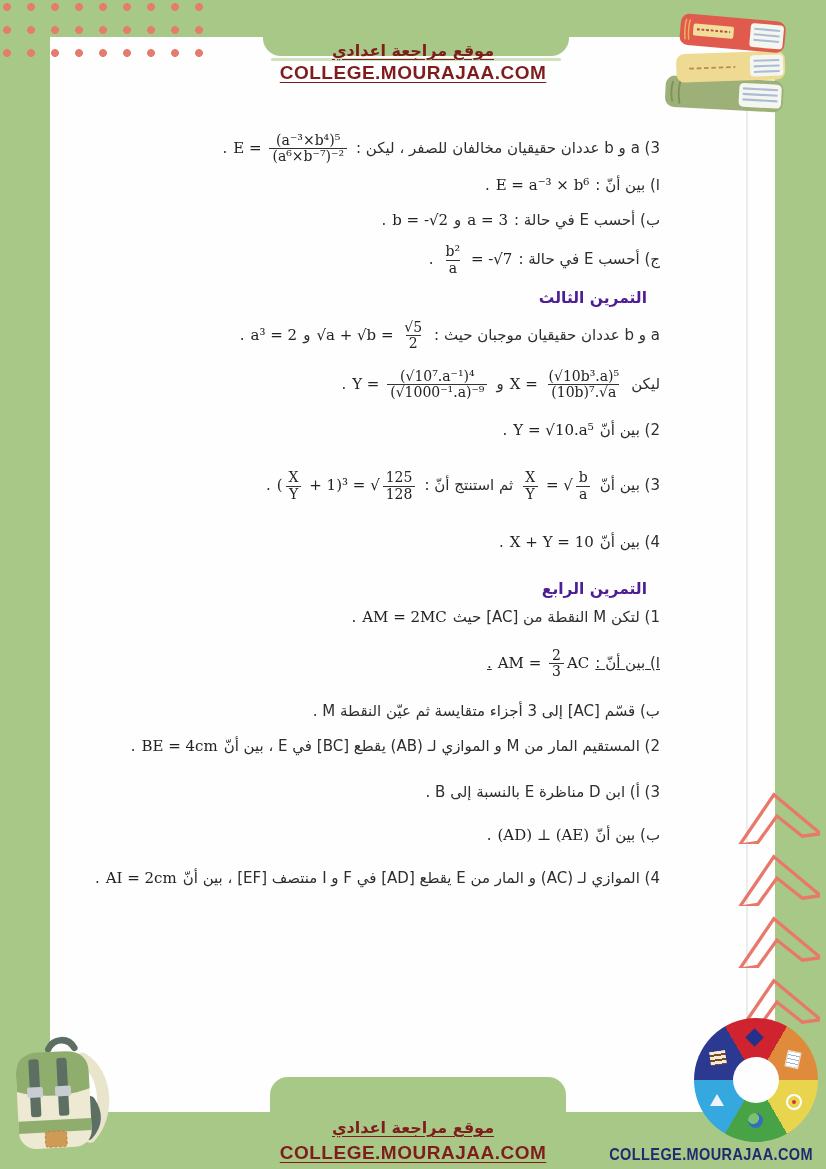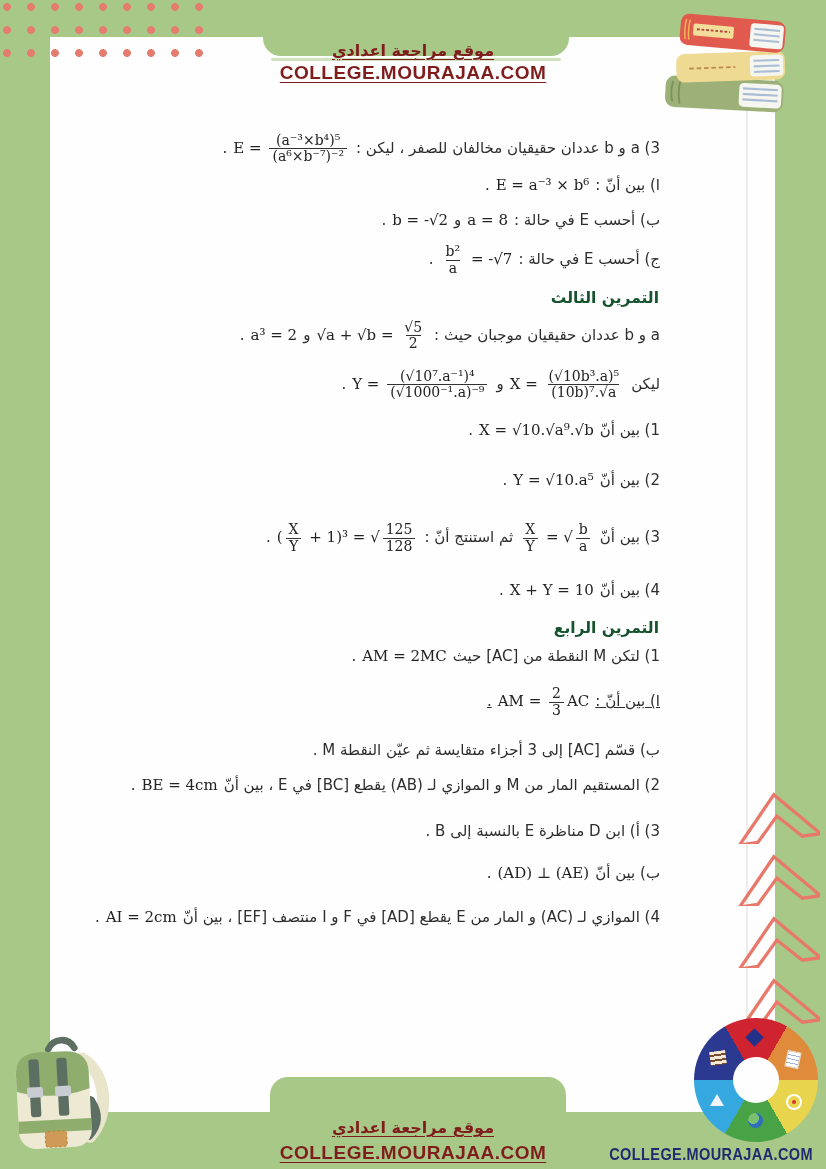--- a/index.html
+++ b/index.html
@@ -61,21 +61,21 @@
     font-family:"DejaVu Serif",serif;color:#222;white-space:nowrap;
   }
   .frac{
     display:inline-flex;flex-direction:column;align-items:center;
     vertical-align:middle;line-height:1.1;font-size:14px;margin:0 3px;
   }
   .frac .den{border-top:1.4px solid #333;padding:0 3px;}
   .frac .num{padding:0 3px;}
   .sec-heading{
     direction:rtl;text-align:right;font-weight:bold;font-size:15.5px;
-    color:#14532d;margin:2px 4px 14px;
+    color:#4c1d95;margin:2px 16px 14px;
   }
   
   .sec-0 .doc-line:nth-of-type(1){margin-bottom:10px;}
   .sec-1 .sec-heading{margin-top:6px;margin-bottom:13px;}
   .sec-1 .doc-line:nth-of-type(1){margin-bottom:17px;}
   .sec-1 .doc-line:nth-of-type(2){margin-bottom:19px;}
   .sec-1 .doc-line:nth-of-type(3){margin-bottom:29px;}
   .sec-1 .doc-line:nth-of-type(4){margin-bottom:30px;}
   .sec-1 .doc-line:nth-of-type(5){margin-bottom:26px;}
   .sec-1 .doc-line:nth-of-type(6){margin-bottom:17px;}
@@ -158,40 +158,39 @@
   </g>
 </svg>
 
 <div class="worksheet">
     <div class="sec sec-0">
       <p class="doc-line" dir="rtl"><span class="seg-ar">3) a و b عددان حقيقيان مخالفان للصفر ، ليكن :</span><span class="seg-m">E = <span class="frac">
             <span class="num">(a⁻³×b⁴)⁵</span>
             <span class="den">(a⁶×b⁻⁷)⁻²</span>
           </span></span><span class="seg-ar">.</span></p>
       <p class="doc-line" dir="rtl"><span class="seg-ar">ا) بين أنّ :</span><span class="seg-m">E = a⁻³ × b⁶</span><span class="seg-ar">.</span></p>
-      <p class="doc-line" dir="rtl"><span class="seg-ar">ب) أحسب E في حالة :</span><span class="seg-m">a = 8</span><span class="seg-ar">و</span><span class="seg-m">b = -√2</span><span class="seg-ar">.</span></p>
+      <p class="doc-line" dir="rtl"><span class="seg-ar">ب) أحسب E في حالة :</span><span class="seg-m">a = 3</span><span class="seg-ar">و</span><span class="seg-m">b = -√2</span><span class="seg-ar">.</span></p>
       <p class="doc-line" dir="rtl"><span class="seg-ar">ج) أحسب E في حالة :</span><span class="seg-m"><span class="frac">
             <span class="num">b²</span>
             <span class="den">a</span>
           </span> = -√7</span><span class="seg-ar">.</span></p>
     </div>
     <div class="sec sec-1">
       <div class="sec-heading">التمرين الثالث</div>
       <p class="doc-line" dir="rtl"><span class="seg-ar">a و b عددان حقيقيان موجبان حيث :</span><span class="seg-m">√a + √b = <span class="frac">
             <span class="num">√5</span>
             <span class="den">2</span>
           </span></span><span class="seg-ar">و</span><span class="seg-m">a³ = 2</span><span class="seg-ar">.</span></p>
       <p class="doc-line" dir="rtl"><span class="seg-ar">ليكن</span><span class="seg-m">X = <span class="frac">
             <span class="num">(√10b³.a)⁵</span>
             <span class="den">(10b)⁷.√a</span>
           </span></span><span class="seg-ar">و</span><span class="seg-m">Y = <span class="frac">
             <span class="num">(√10⁷.a⁻¹)⁴</span>
             <span class="den">(√1000⁻¹.a)⁻⁹</span>
           </span></span><span class="seg-ar">.</span></p>
-      <p class="doc-line" dir="rtl"><span class="seg-ar">1) بين أنّ</span><span class="seg-m">X = √10.√a⁹.√b</span><span class="seg-ar">.</span></p>
       <p class="doc-line" dir="rtl"><span class="seg-ar">2) بين أنّ</span><span class="seg-m">Y = √10.a⁵</span><span class="seg-ar">.</span></p>
       <p class="doc-line" dir="rtl"><span class="seg-ar">3) بين أنّ</span><span class="seg-m"><span class="frac">
             <span class="num">X</span>
             <span class="den">Y</span>
           </span> = √<span class="frac">
             <span class="num">b</span>
             <span class="den">a</span>
           </span></span><span class="seg-ar">ثم استنتج أنّ :</span><span class="seg-m">(<span class="frac">
             <span class="num">X</span>
             <span class="den">Y</span>

